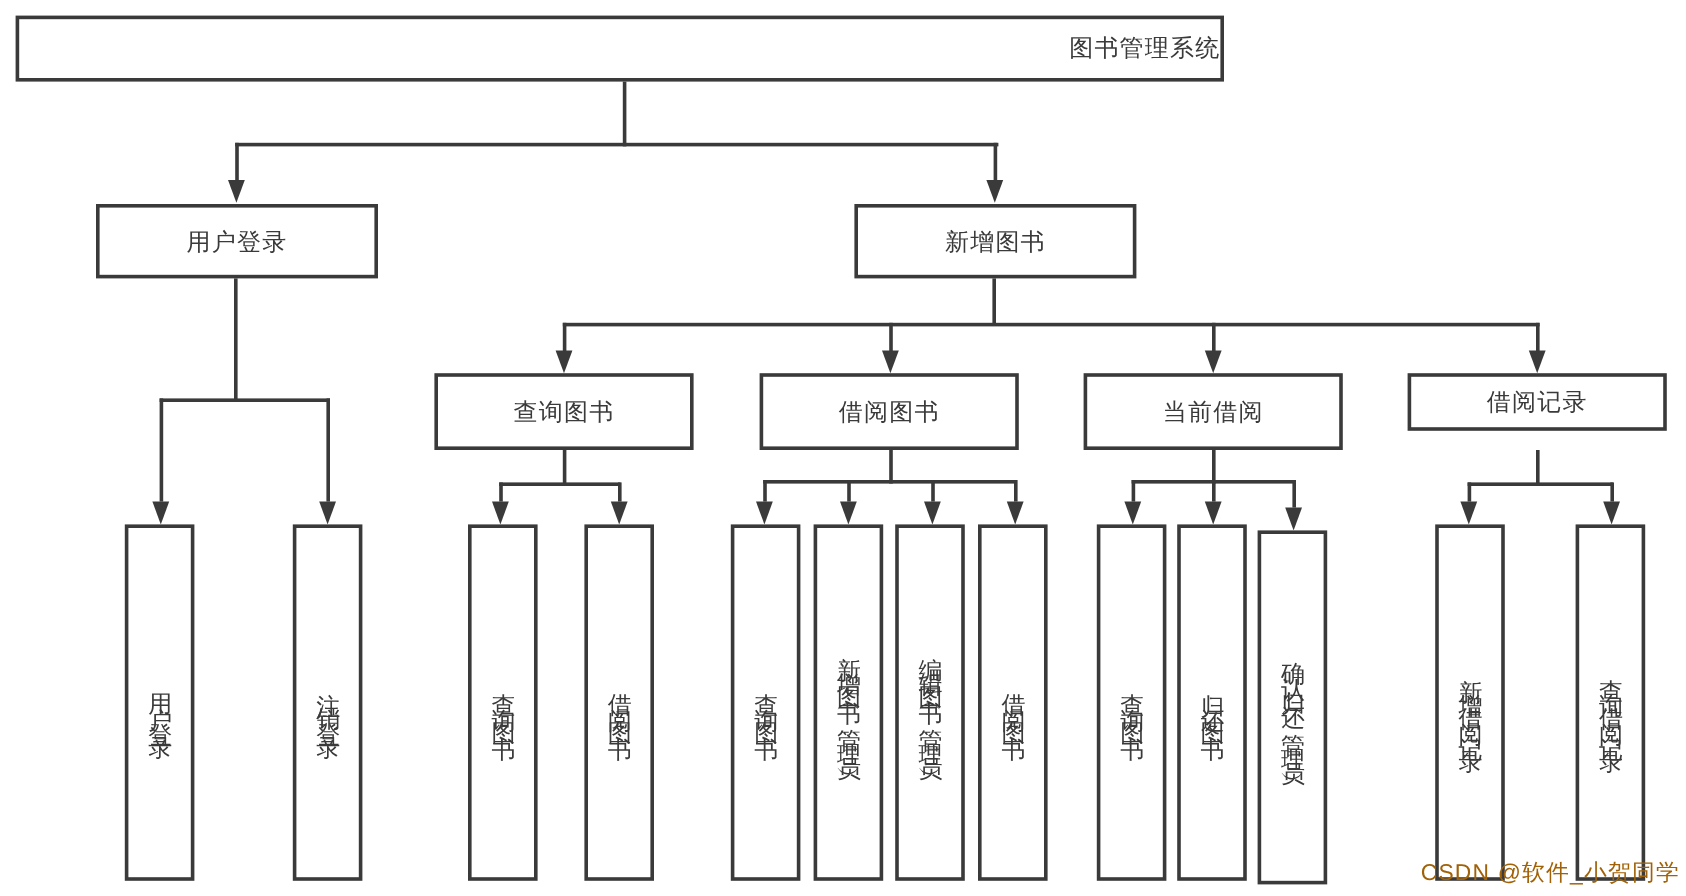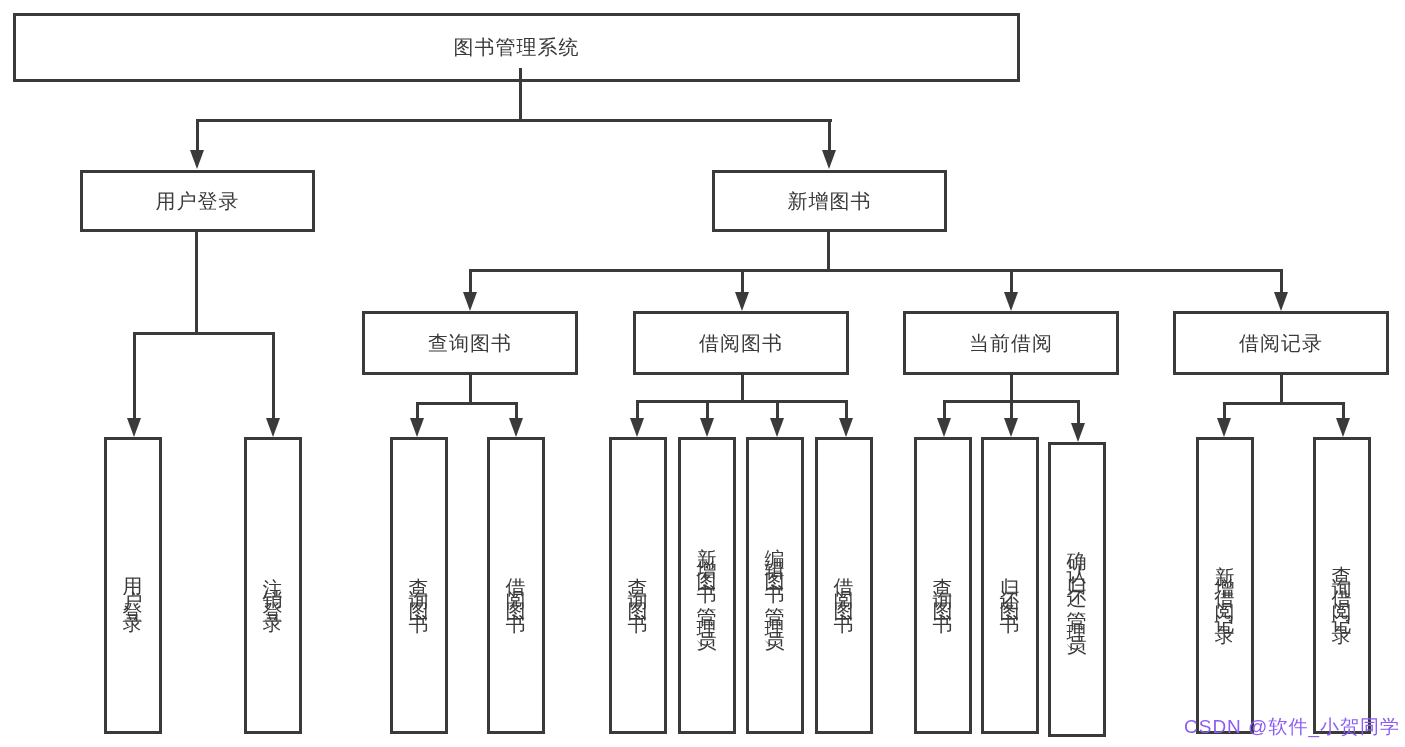--- a/index.html
+++ b/index.html
@@ -18,30 +18,30 @@
   .vtext{
     writing-mode:vertical-rl;text-orientation:mixed;font-size:20px;letter-spacing:12px;line-height:1;
   }
   .vline,.hline{position:absolute;background:#3a3a3a;}
   .arrow{
     position:absolute;width:0;height:0;
     border-left:7px solid transparent;border-right:7px solid transparent;
     border-top:19px solid #3a3a3a;
   }
   .watermark{
-    position:absolute;left:1184px;top:714px;font-size:19px;color:#8b5cf6;
+    position:absolute;left:1184px;top:714px;font-size:19px;color:#a16207;
     letter-spacing:1px;white-space:nowrap;
   }
 </style>
 </head>
 <body>
 
 <div class="canvas">
 
-  <div class="box" style="left:13px;top:13px;width:1007px;height:69px;">
+  <div class="box" style="left:13px;top:13px;width:1007px;height:55px;justify-content:flex-end;">
     <span>图书管理系统</span>
   </div>
 
   <div class="vline" style="left:519px;top:68px;width:3px;height:54px;"></div>
   <div class="hline" style="left:196px;top:119px;width:636px;height:3px;"></div>
   <div class="vline" style="left:196px;top:119px;width:3px;height:34px;"></div>
   <div class="arrow" style="left:190px;top:150px;"></div>
   <div class="vline" style="left:828px;top:119px;width:3px;height:34px;"></div>
   <div class="arrow" style="left:822px;top:150px;"></div>
 
@@ -72,21 +72,21 @@
 
   <div class="box" style="left:362px;top:311px;width:216px;height:64px;">
     <span>查询图书</span>
   </div>
   <div class="box" style="left:633px;top:311px;width:216px;height:64px;">
     <span>借阅图书</span>
   </div>
   <div class="box" style="left:903px;top:311px;width:216px;height:64px;">
     <span>当前借阅</span>
   </div>
-  <div class="box" style="left:1173px;top:311px;width:216px;height:64px;">
+  <div class="box" style="left:1173px;top:311px;width:216px;height:48px;">
     <span>借阅记录</span>
   </div>
 
   <div class="vline" style="left:469px;top:375px;width:3px;height:30px;"></div>
   <div class="hline" style="left:416px;top:402px;width:101px;height:3px;"></div>
   <div class="vline" style="left:416px;top:402px;width:3px;height:16px;"></div>
   <div class="arrow" style="left:410px;top:418px;"></div>
   <div class="vline" style="left:515px;top:402px;width:3px;height:16px;"></div>
   <div class="arrow" style="left:509px;top:418px;"></div>
 

